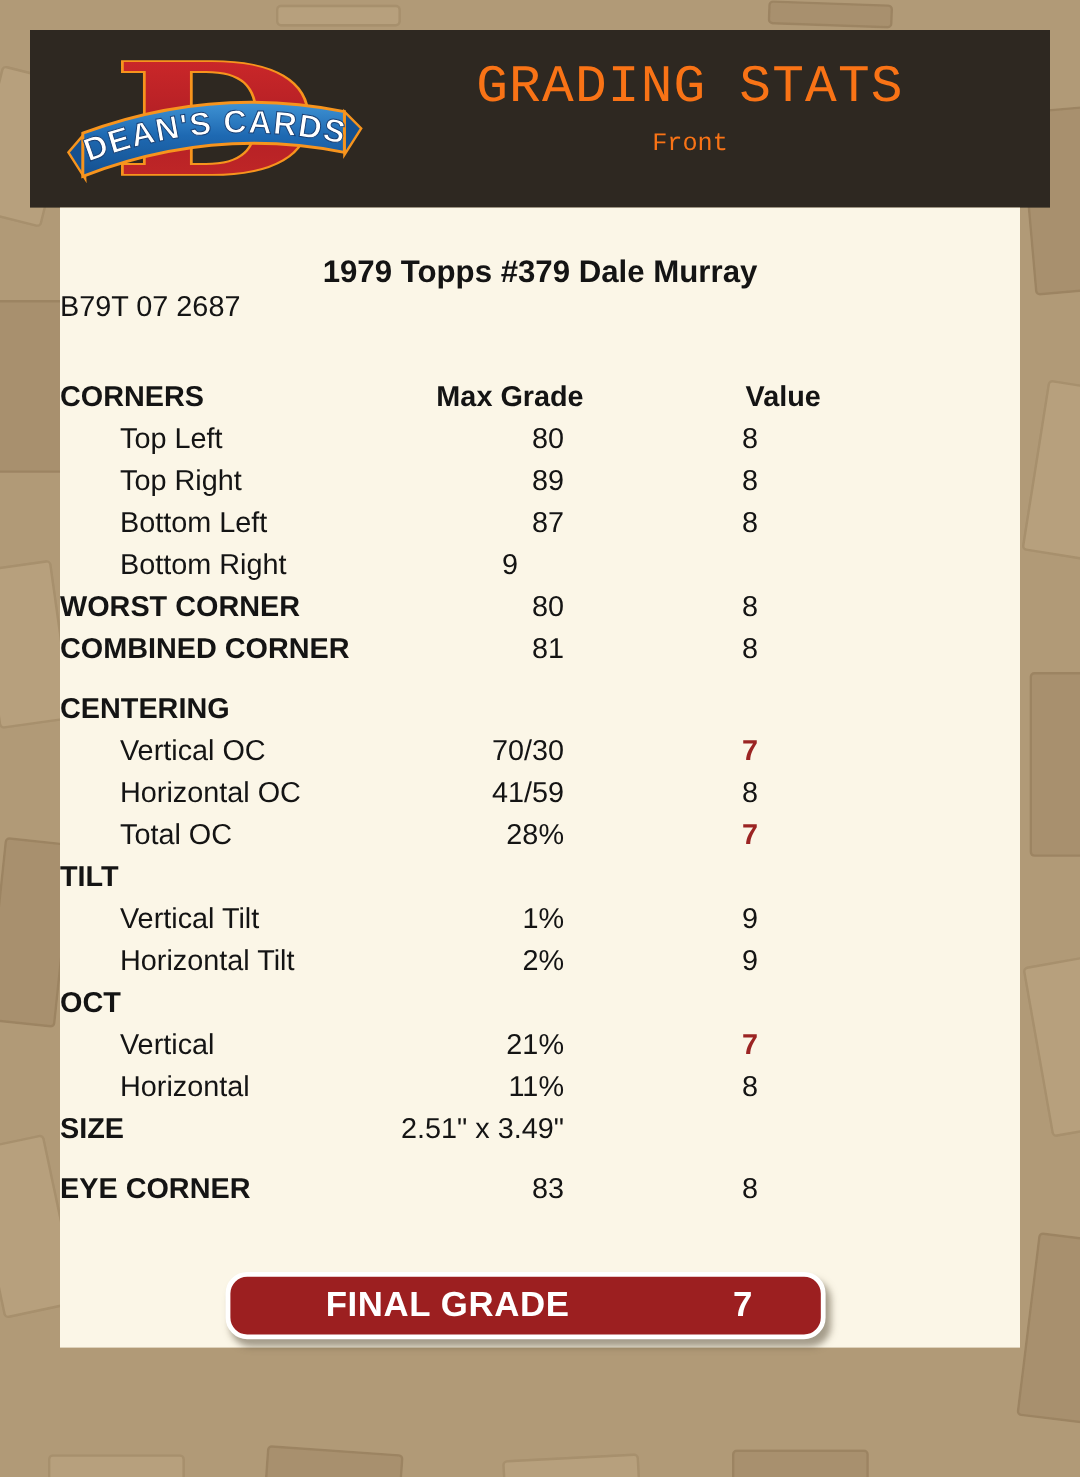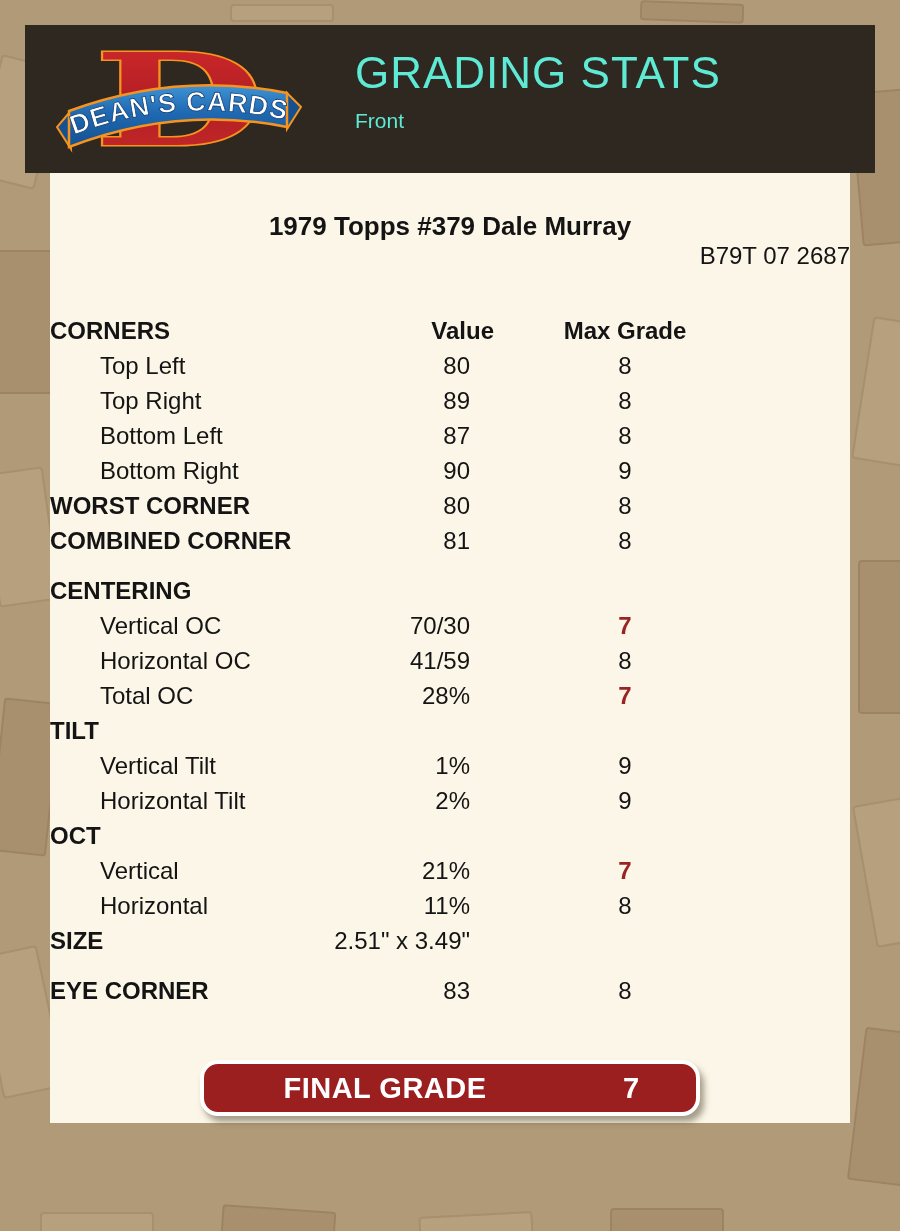--- a/index.html
+++ b/index.html
@@ -15,44 +15,44 @@
   .page{position:relative;width:900px;height:1231px;background:var(--page-bg);overflow:hidden;}
 
   
   .bg-collage{position:absolute;inset:0;}
   .bg-card{position:absolute;border:2px solid rgba(125,100,68,.28);background:rgba(200,177,140,.30);border-radius:4px;}
   .bg-card.dk{background:rgba(150,124,88,.30);}
 
   
   .header-bar{position:absolute;left:25px;top:25px;width:850px;height:148px;background:var(--header-bg);}
   .logo{position:absolute;left:30px;top:8px;width:248px;height:134px;cursor:pointer;}
-  .header-text{position:absolute;left:330px;top:22px;width:440px;color:#5eead4;}
+  .header-text{position:absolute;left:330px;top:22px;width:440px;text-align:center;color:#f97316;font-family:Liberation Mono, monospace;}
   .ht-title{font-size:44px;line-height:52px;letter-spacing:1px;white-space:nowrap;}
   .ht-sub{font-size:21px;line-height:44px;}
 
   
   .panel{position:absolute;left:50px;top:173px;width:800px;height:950px;background:var(--panel-bg);}
   .card-title{margin-top:38px;text-align:center;font-size:26px;font-weight:bold;line-height:30px;}
-  .card-cert{text-align:right;font-size:24px;line-height:30px;}
+  .card-cert{text-align:left;font-size:24px;line-height:30px;}
 
   
   .gtable{margin-top:42px;}
   .trow{display:grid;grid-template-columns:240px 210px 190px;height:35px;line-height:35px;font-size:24px;}
   .trow .cell{white-space:nowrap;}
   .trow .label{font-weight:bold;}
   .trow.indent .label{font-weight:normal;padding-left:50px;}
   .trow .value{text-align:right;padding-right:30px;}
   .trow .grade{text-align:center;padding-left:60px;}
   .trow.gap{margin-top:15px;}
   .trow.header-row .value{font-weight:bold;padding-right:6px;}
   .trow.header-row .grade{font-weight:bold;}
   .grade.red{color:var(--accent-red);font-weight:bold;}
 
   
-  .final-grade{position:absolute;left:150px;top:887px;width:500px;height:56px;box-sizing:border-box;
+  .final-grade{position:absolute;left:138px;top:887px;width:500px;height:56px;box-sizing:border-box;
     background:var(--button-red);border:4px solid #ffffff;border-radius:18px;
     box-shadow:4px 6px 6px rgba(92,82,62,.55);
     display:flex;align-items:center;color:#ffffff;cursor:pointer;}
   .fg-label{flex:1;text-align:center;font-size:29px;font-weight:bold;letter-spacing:.5px;}
   .fg-value{width:130px;text-align:center;font-size:29px;font-weight:bold;}
 </style>
 </head>
 <body>
 
 <div class="page">
@@ -107,42 +107,41 @@
     </div>
   </div>
 
   <div class="panel">
     <div class="card-title">1979 Topps #379 Dale Murray</div>
     <div class="card-cert">B79T 07 2687</div>
 
     <div class="gtable">
       <div class="trow header-row">
         <div class="cell label">CORNERS</div>
+        <div class="cell grade">Max Grade</div>
         <div class="cell value">Value</div>
-        <div class="cell grade">Max Grade</div>
       </div>
       <div>
           <div class="trow indent">
             <div class="cell label">Top Left</div>
             <div class="cell value">80</div>
             <div class="cell grade">8</div>
           </div>
           <div class="trow indent">
             <div class="cell label">Top Right</div>
             <div class="cell value">89</div>
             <div class="cell grade">8</div>
           </div>
           <div class="trow indent">
             <div class="cell label">Bottom Left</div>
             <div class="cell value">87</div>
             <div class="cell grade">8</div>
           </div>
           <div class="trow indent">
             <div class="cell label">Bottom Right</div>
-            <div class="cell value">90</div>
             <div class="cell grade">9</div>
           </div>
           <div class="trow">
             <div class="cell label">WORST CORNER</div>
             <div class="cell value">80</div>
             <div class="cell grade">8</div>
           </div>
           <div class="trow">
             <div class="cell label">COMBINED CORNER</div>
             <div class="cell value">81</div>

